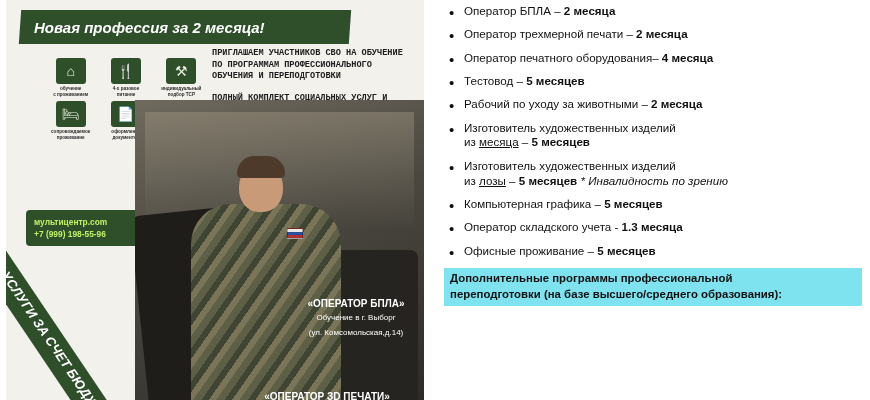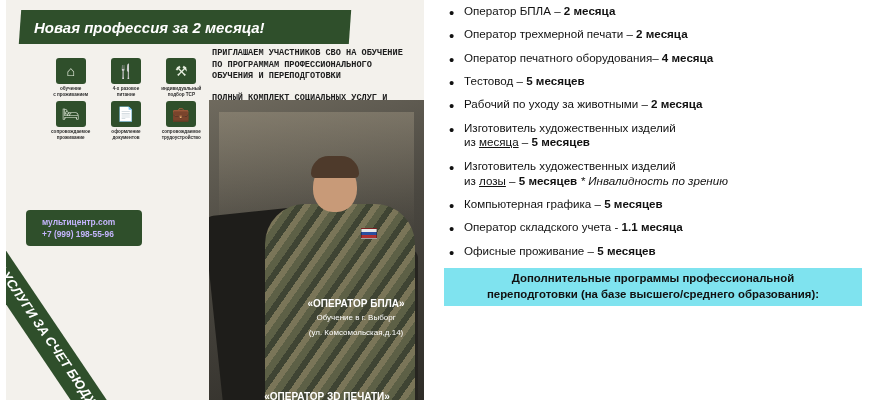--- a/index.html
+++ b/index.html
@@ -59,41 +59,41 @@
 
   .right-text {
     position: absolute; left: 206px; top: 48px; width: 200px;
     color: #1d1d1d;
     font-family: Liberation Mono, monospace;
   }
   .rt-block { font-size: 8.6px; font-weight: bold; line-height: 1.35; margin-bottom: 10px; }
 
   .contact-box {
     position: absolute; left: 20px; top: 210px; width: 116px;
-    background: #2f4f2b; color: #c4b5fd; border-radius: 4px;
-    padding: 6px 16px;
+    background: #2f4f2b; color: #bef264; border-radius: 4px;
+    padding: 6px 8px;
   }
   .contact-box div { font-size: 8.4px; font-weight: bold; line-height: 1.45; }
 
   .diag-ribbon {
     position: absolute; left: -22px; top: 218px;
     width: 280px; height: 30px;
     background: #2f4f2b;
     transform: rotate(56deg);
     transform-origin: left top;
   }
   .diag-ribbon span {
     display: block;
     color: #fff; font-weight: bold; font-style: italic; font-size: 13px;
     padding: 6px 0 0 26px; white-space: nowrap;
   }
 
   
   .photo {
-    position: absolute; right: 0; bottom: 0; width: 215px; height: 300px;
+    position: absolute; right: 0; bottom: 0; width: 289px; height: 300px;
     background: linear-gradient(160deg, #6f6a5e 0%, #4a4740 45%, #2e2c27 100%);
     overflow: hidden;
   }
   .photo:before {
     content: ""; position: absolute; left: 10px; top: 12px; right: 10px; height: 120px;
     background: linear-gradient(180deg, rgba(160,150,130,.45), rgba(60,58,50,.1));
   }
   .chair {
     position: absolute; left: 4px; bottom: 0; width: 120px; height: 190px;
     background: #1e1d1a; border-radius: 10px 4px 0 0;
@@ -153,21 +153,20 @@
   .b { font-weight: bold; }
   .u { text-decoration: underline; }
   .it { font-style: italic; }
 
   .hl-block {
     background: #7fe3ef;
     margin: 10px 0 11px 0;
     padding: 3px 6px 4px 6px;
     font-size: 11.4px; font-weight: bold; color: #111;
     line-height: 1.35;
-    text-align: center;
   }
   ul.prog2 { list-style: none; }
   ul.prog2 > li {
     position: relative; font-size: 11.6px; color: #111;
     padding-left: 20px; margin-bottom: 10px;
   }
   ul.prog2 > li:before {
     content: "•"; position: absolute; left: 5px; top: -1px; font-size: 15px;
   }
 </style>
@@ -269,21 +268,21 @@
       <li>
         <span>Изготовитель художественных изделий</span><br>
         <span>из </span><span class="u">лозы</span><span> – </span><span class="b">5 месяцев</span>
         <span class="it">* Инвалидность по зрению</span>
       </li>
 
       <li>
         <span>Компьютерная графика</span><span> – </span><span class="b">5 месяцев</span>
       </li>
       <li>
-        <span>Оператор складского учета</span><span> - </span><span class="b">1.1 месяца</span>
+        <span>Оператор складского учета</span><span> - </span><span class="b">1.3 месяца</span>
       </li>
       <li>
         <span>Офисные проживание</span><span> – </span><span class="b">5 месяцев</span>
       </li>
     </ul>
 
     <div class="hl-block">
       <div>Дополнительные программы профессиональной</div>
       <div>переподготовки (на базе высшего/среднего образования):</div>
     </div>

